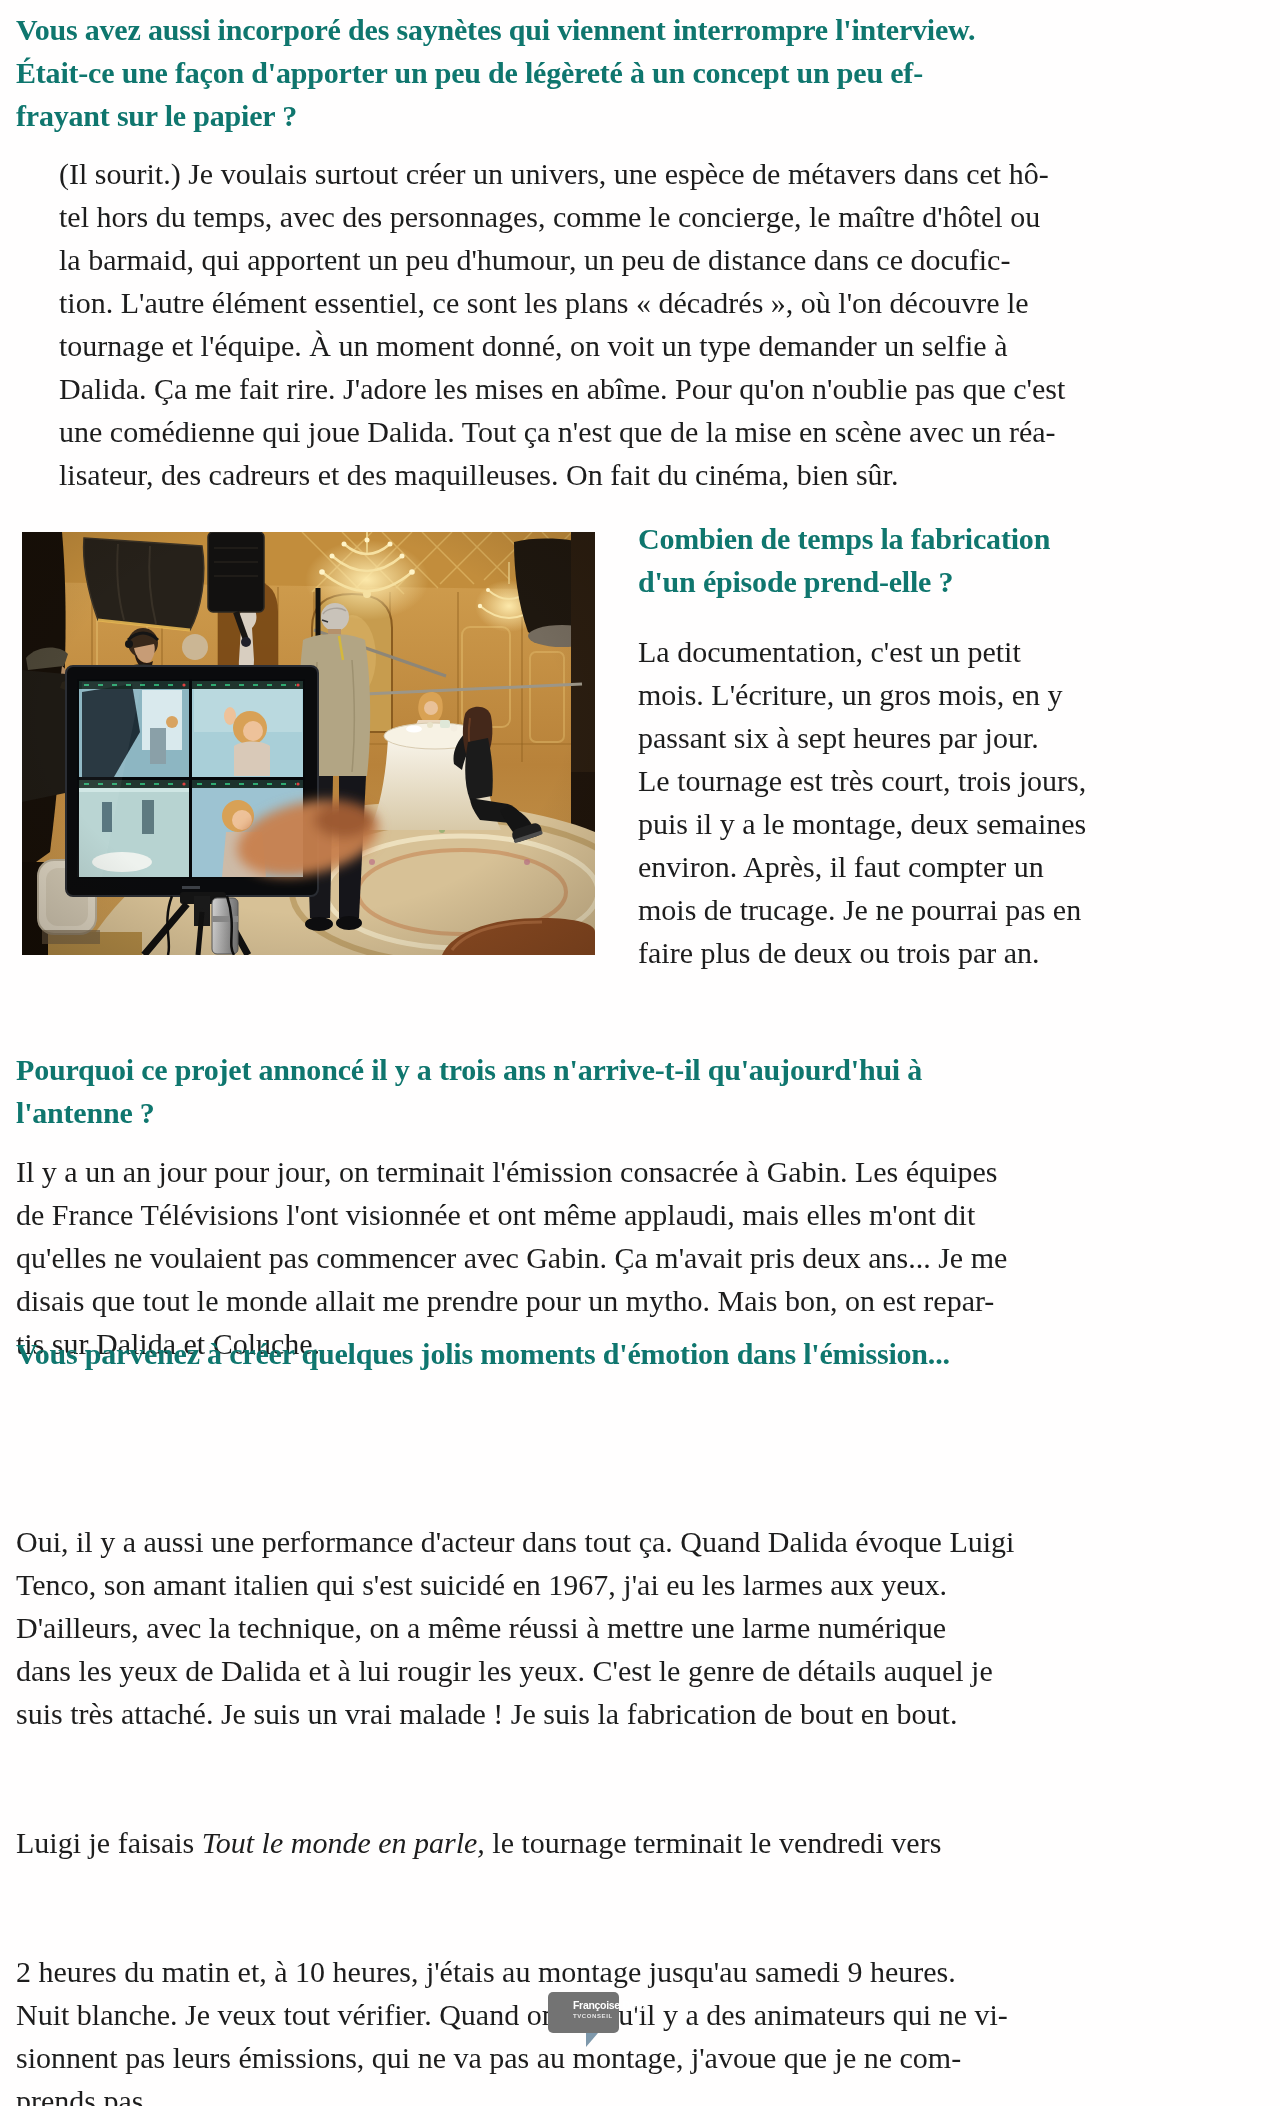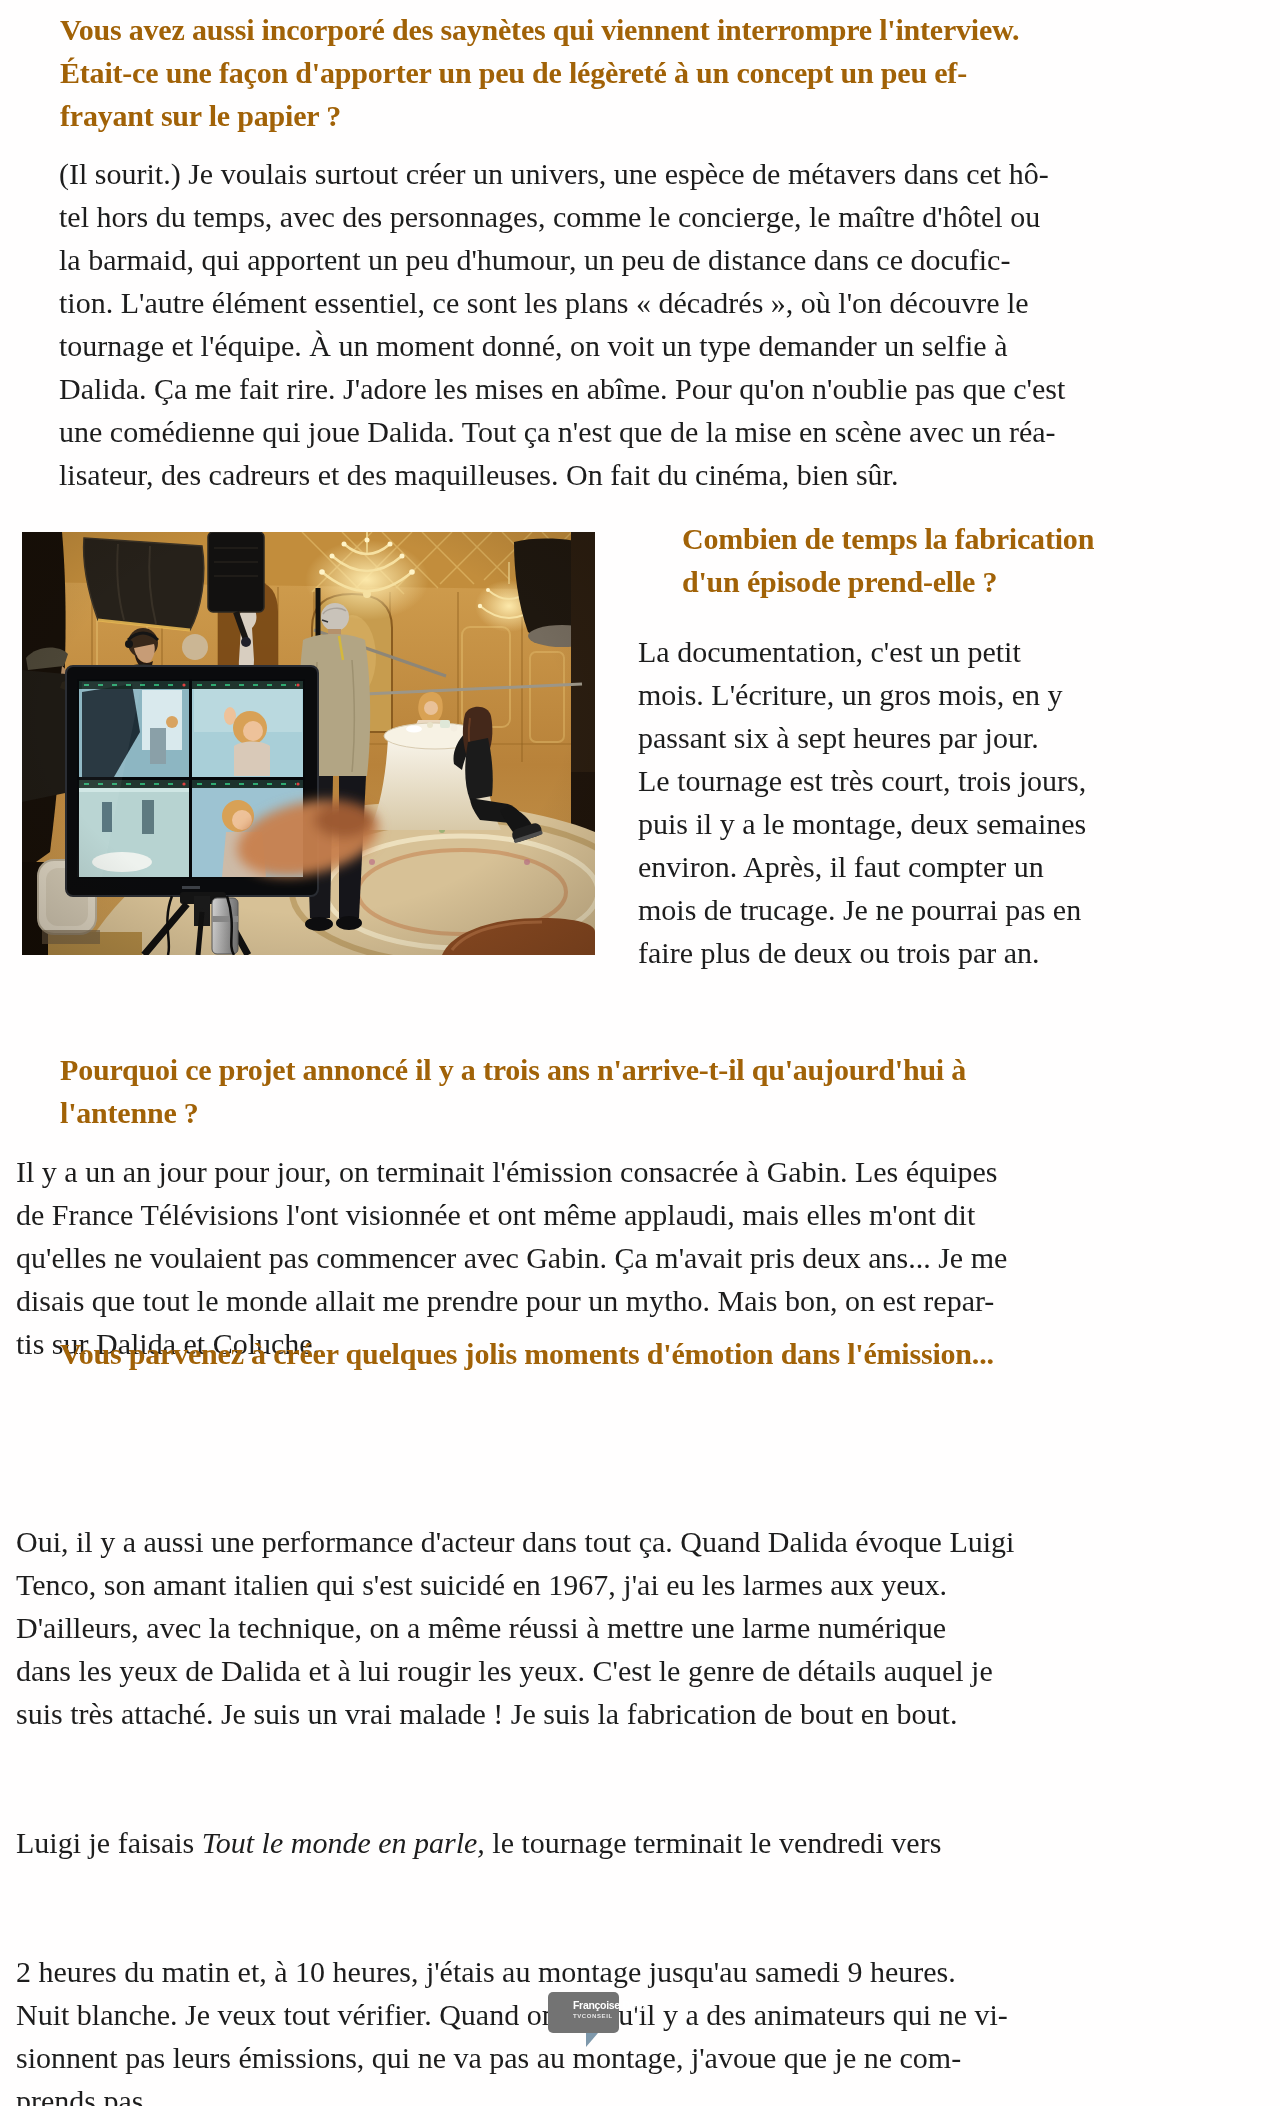--- a/index.html
+++ b/index.html
@@ -1,21 +1,21 @@
 <!DOCTYPE html>
 <html lang="fr"><head>
 <meta charset="utf-8">
 <title>Interview</title>
 <style>
   html,body{margin:0;padding:0;background:#ffffff;}
   .page{position:relative;width:1280px;height:2106px;background:#fffefe;overflow:hidden;
         font-family:"Liberation Serif", serif;}
   .para{position:absolute;font-size:30px;line-height:43px;color:#1d1d1d;white-space:pre;
         letter-spacing:0;}
-  .q{font-weight:bold;color:#a16207;letter-spacing:-0.2px;margin-left:44px;}
+  .q{font-weight:bold;color:#0f766e;letter-spacing:-0.2px;}
   .it{font-style:italic;}
   .rightcol{position:absolute;left:638px;top:517px;width:620px;}
   .rightcol .q{position:static;}
   .rightcol .ans{position:static;margin-top:27px;}
   .photo-wrap{position:absolute;left:22px;top:532px;width:573px;height:423px;}
   .photo-wrap svg{display:block;}
   .badge{position:absolute;left:548px;top:1992px;}
   .badge-bubble{width:71px;height:41px;background:#737373;border-radius:5px;
                 padding:7px 0 0 25px;box-sizing:border-box;}
   .badge-name{font-family:"Liberation Sans", sans-serif;font-weight:bold;font-size:10.5px;

